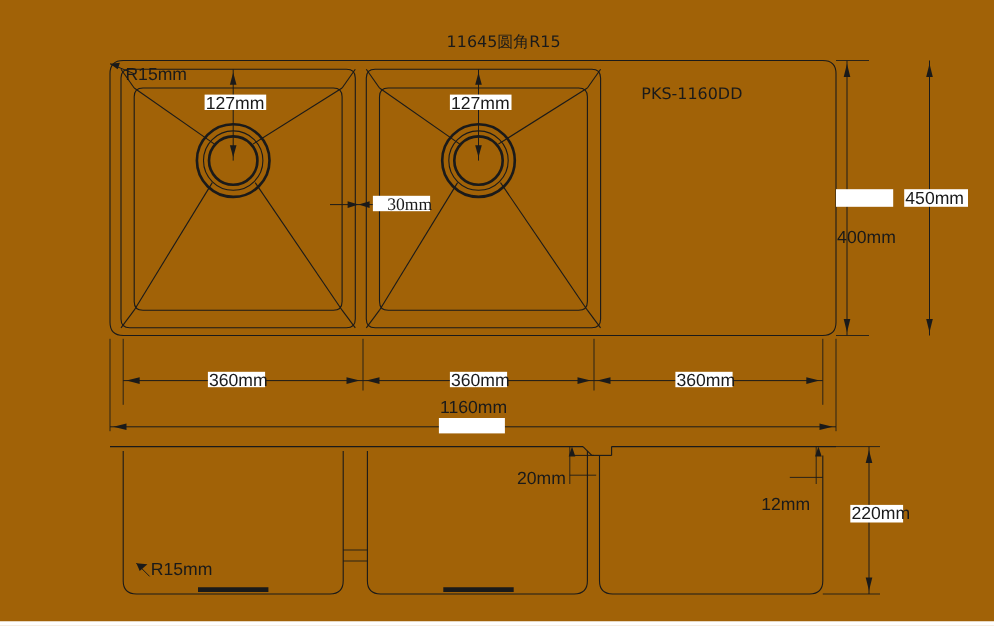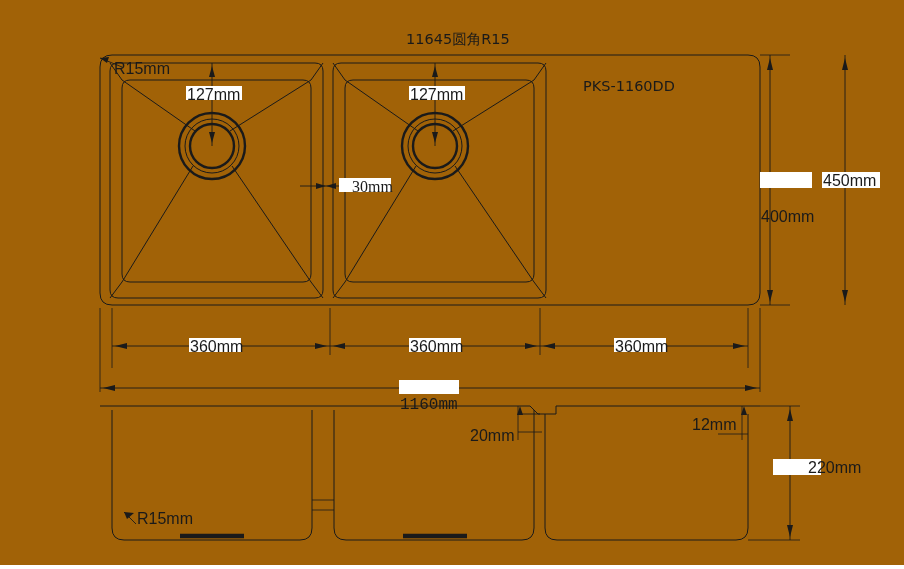--- a/index.html
+++ b/index.html
@@ -195,22 +195,22 @@
 
   <div class="lbl" style="left:352px; top:179px;font-family:Liberation Serif, serif;">30mm</div>
 
   <div class="lbl" style="left:761px; top:173px;margin-top:36px;">400mm</div>
   <div class="lbl" style="left:823px; top:173px;text-align:right;">450mm</div>
 
   <div class="lbl" style="left:190px; top:339px;">360mm</div>
   <div class="lbl" style="left:410px; top:339px;">360mm</div>
   <div class="lbl" style="left:615px; top:339px;">360mm</div>
 
-  <div class="lbl" style="left:400px; top:397px;font-family:Liberation Mono, monospace;">1160mm</div>
+  <div class="lbl" style="left:400px; top:363px;">1160mm</div>
 
   <div class="lbl" style="left:470px; top:428px;">20mm</div>
-  <div class="lbl" style="left:692px; top:417px;text-align:right;">12mm</div>
+  <div class="lbl" style="left:692px; top:452px;text-align:right;">12mm</div>
 
   <div class="lbl" style="left:137px; top:511px;">R15mm</div>
 
-  <div class="lbl" style="left:808px; top:460px;text-align:right;">220mm</div>
+  <div class="lbl" style="left:774px; top:460px;text-align:right;">220mm</div>
 
 </div>
 
 </body></html>

